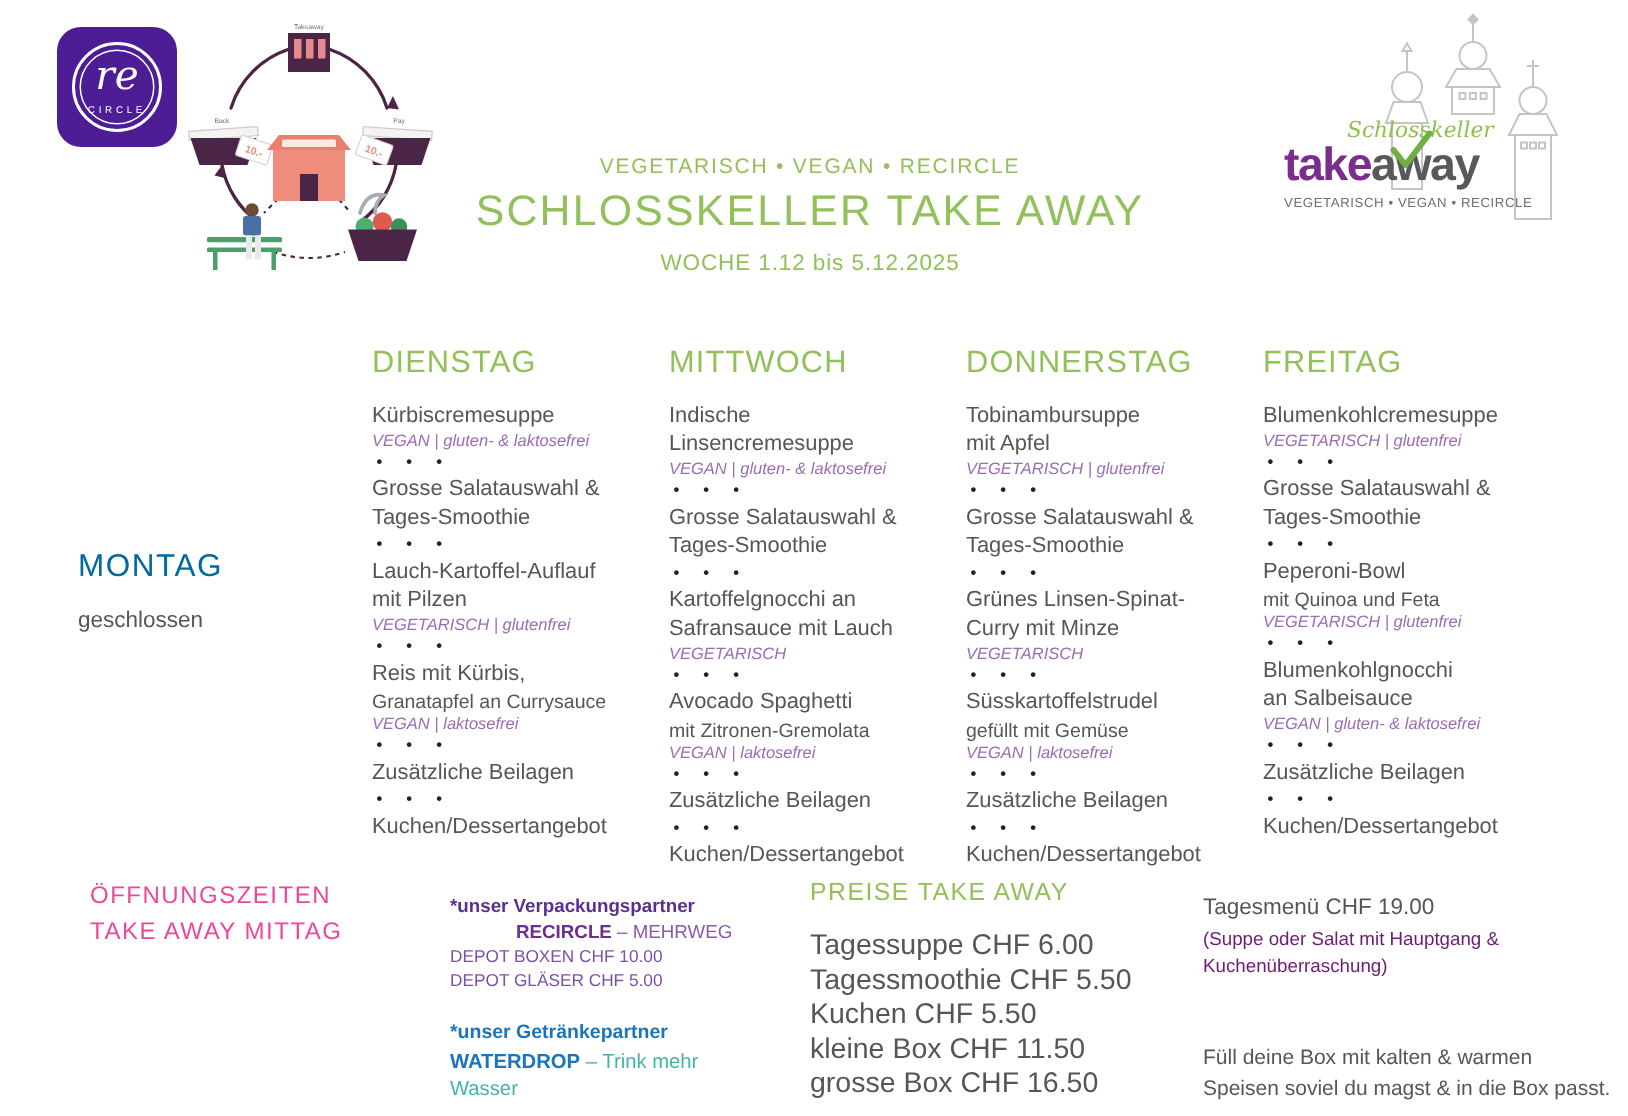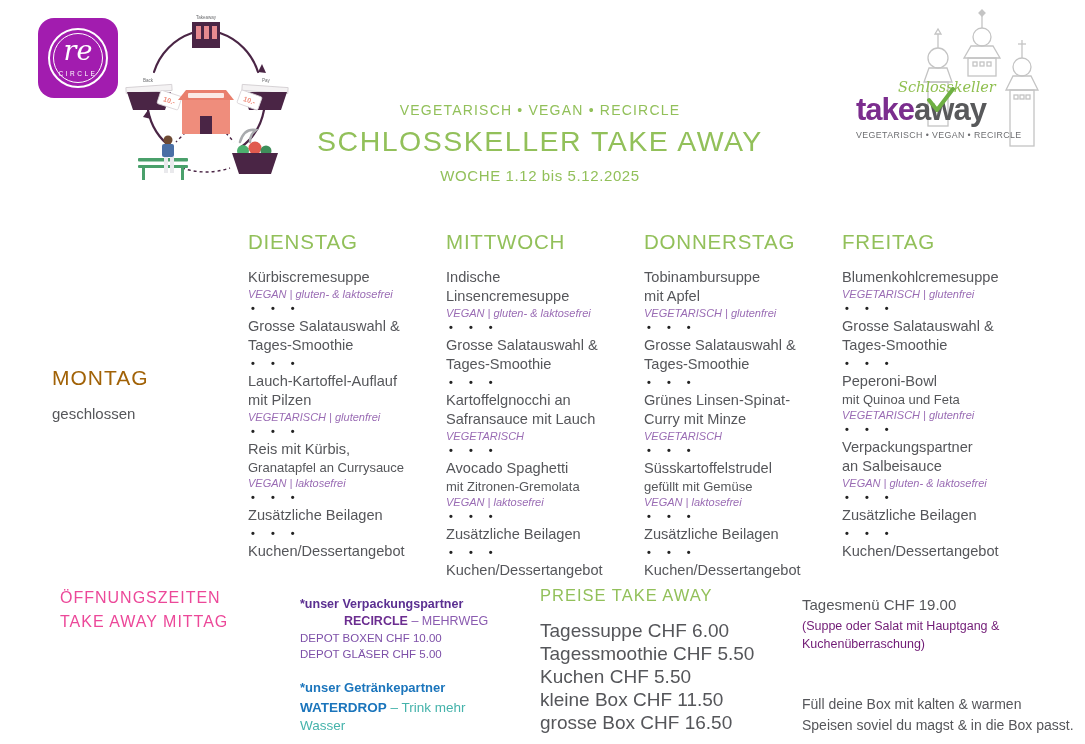--- a/index.html
+++ b/index.html
@@ -5,21 +5,21 @@
   html,body { margin:0; padding:0; background:#fff; }
   .page {
     position:relative; width:1085px; height:744px; background:#ffffff;
     font-family:"Liberation Sans", sans-serif; overflow:hidden;
     color:#55565a;
   }
 
   
   .brand-badge {
     position:absolute; left:38px; top:18px; width:80px; height:80px;
-    background:#a21caf; border-radius:16px;
+    background:#4c1d95; border-radius:16px;
     display:flex; align-items:center; justify-content:center;
   }
   .badge-ring {
     width:56px; height:56px; border:2.5px solid #fff; border-radius:50%;
     position:relative;
   }
   .badge-ring::after {
     content:""; position:absolute; inset:3px; border:1px solid #fff; border-radius:50%;
   }
   .badge-re {
@@ -53,21 +53,21 @@
     color:#8fbf4f; font-size:14.5px; margin-left:42px; line-height:1;
   }
   .ta-word { position:relative; font-size:31px; font-weight:700; letter-spacing:-1px; line-height:1.05; white-space:nowrap; }
   .ta-take { color:#7b2d8e; }
   .ta-away { color:#58595b; }
   .ta-check { position:absolute; left:70px; top:-7px; }
   .ta-tagline { font-size:8.8px; color:#6d6e71; letter-spacing:0.4px; margin-top:3px; white-space:nowrap; }
 
   
   .montag { position:absolute; left:52px; top:366px; }
-  .montag-title { font-size:21px; color:#a16207; letter-spacing:1px; }
+  .montag-title { font-size:21px; color:#0369a1; letter-spacing:1px; }
   .montag-closed { font-size:15px; color:#55565a; margin-top:15px; }
 
   
   .menu-columns {
     position:absolute; left:248px; top:230px;
     display:flex; gap:19px; align-items:flex-start;
   }
   .day-col { width:179px; flex:0 0 179px; }
   .day-title { font-size:20.5px; color:#92c05a; letter-spacing:0.8px; margin-bottom:14px; }
   .item-name { font-size:14.6px; color:#55565a; line-height:19px; white-space:pre-line; }
@@ -316,21 +316,21 @@
         <div class="item-name">Blumenkohlcremesuppe</div>
         <div class="item-tag">VEGETARISCH | glutenfrei</div>
         <div class="dots">• • •</div>
         <div class="item-name">Grosse Salatauswahl &amp;
 Tages-Smoothie</div>
         <div class="dots">• • •</div>
         <div class="item-name">Peperoni-Bowl</div>
         <div class="item-sub">mit Quinoa und Feta</div>
         <div class="item-tag">VEGETARISCH | glutenfrei</div>
         <div class="dots">• • •</div>
-        <div class="item-name">Verpackungspartner
+        <div class="item-name">Blumenkohlgnocchi
 an Salbeisauce</div>
         <div class="item-tag">VEGAN | gluten- &amp; laktosefrei</div>
         <div class="dots">• • •</div>
         <div class="item-name">Zusätzliche Beilagen</div>
         <div class="dots">• • •</div>
         <div class="item-name">Kuchen/Dessertangebot</div>
       </div>
     </div>
 
   <div class="hours">

